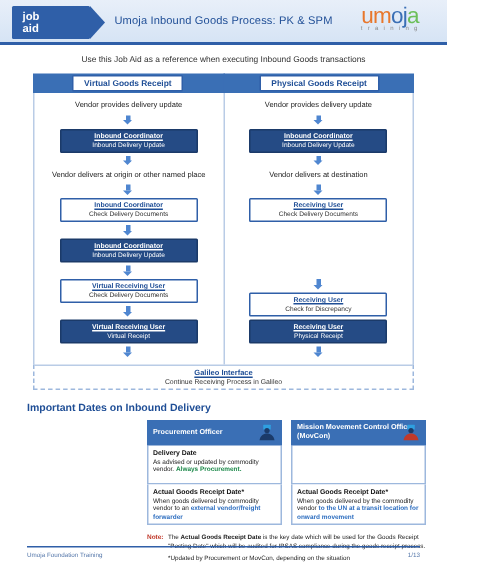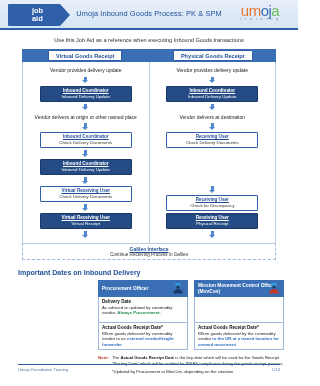--- a/index.html
+++ b/index.html
@@ -15,21 +15,21 @@
   .header {
     position: relative; height: 30px;
     background: linear-gradient(to bottom, #e8eff9 0%, #d6e4f5 100%);
     border-bottom: 2px solid #2f5fa8;
   }
   .jobaid-tab {
     position: absolute; left: 8px; top: 4px;
     width: 52px; height: 22px;
     background: #2f5fa8;
     border-radius: 1px;
-    display: flex; align-items: center; justify-content: center;
+    display: flex; align-items: center;
   }
   .jobaid-tab:after {
     content: ""; position: absolute; right: -10px; top: 0;
     border-top: 11px solid transparent;
     border-bottom: 11px solid transparent;
     border-left: 10px solid #2f5fa8;
   }
   .jobaid-text {
     color: #fff; font-size: 7.5px; line-height: 8px;
     padding-left: 7px; font-weight: 600;

